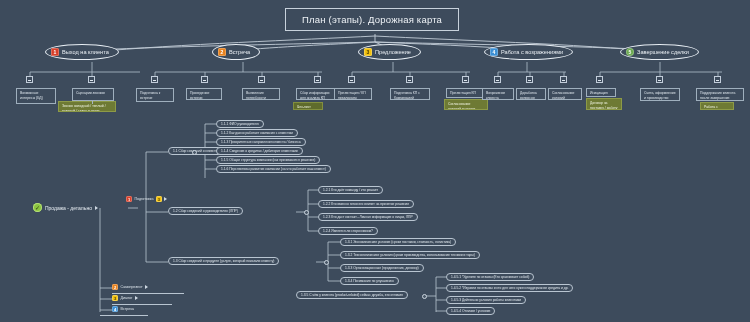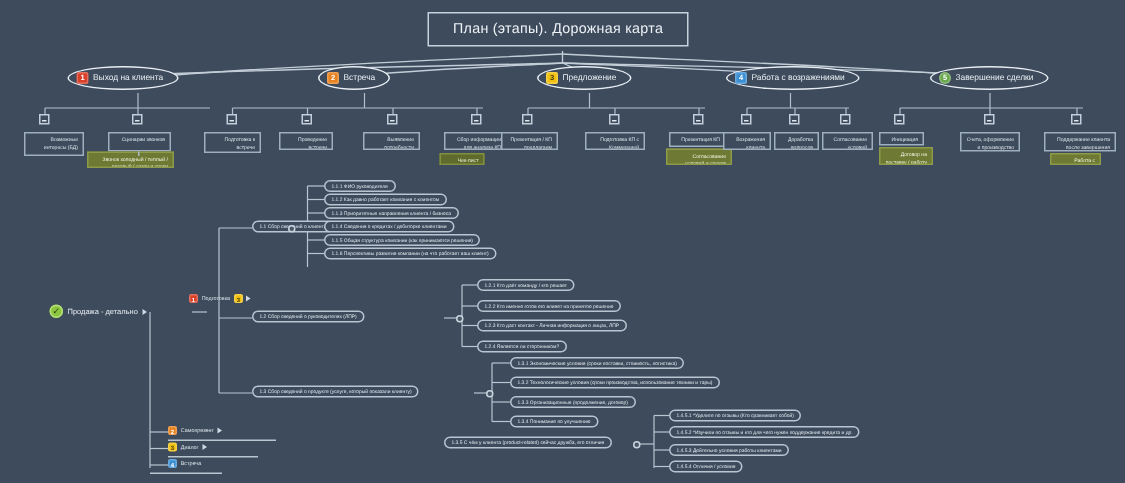--- a/index.html
+++ b/index.html
@@ -2,21 +2,21 @@
 <html><head>
 <meta charset="utf-8">
 <style>
   html,body{margin:0;padding:0;}
   body{
     width:750px;height:322px;overflow:hidden;
     background:#3d4b5c;
     font-family:"Liberation Sans","DejaVu Sans",sans-serif;
     position:relative;
   }
-  #canvas{position:absolute;inset:0;text-align:right;}
+  #canvas{position:absolute;inset:0;}
   svg.links{position:absolute;left:0;top:0;width:750px;height:322px;pointer-events:none;}
 
   
   .root{
     position:absolute;
     border:1px solid #c8d2dc;
     color:#eef2f6;
     font-size:9.5px;
     padding:5px 16px;
     white-space:nowrap;

